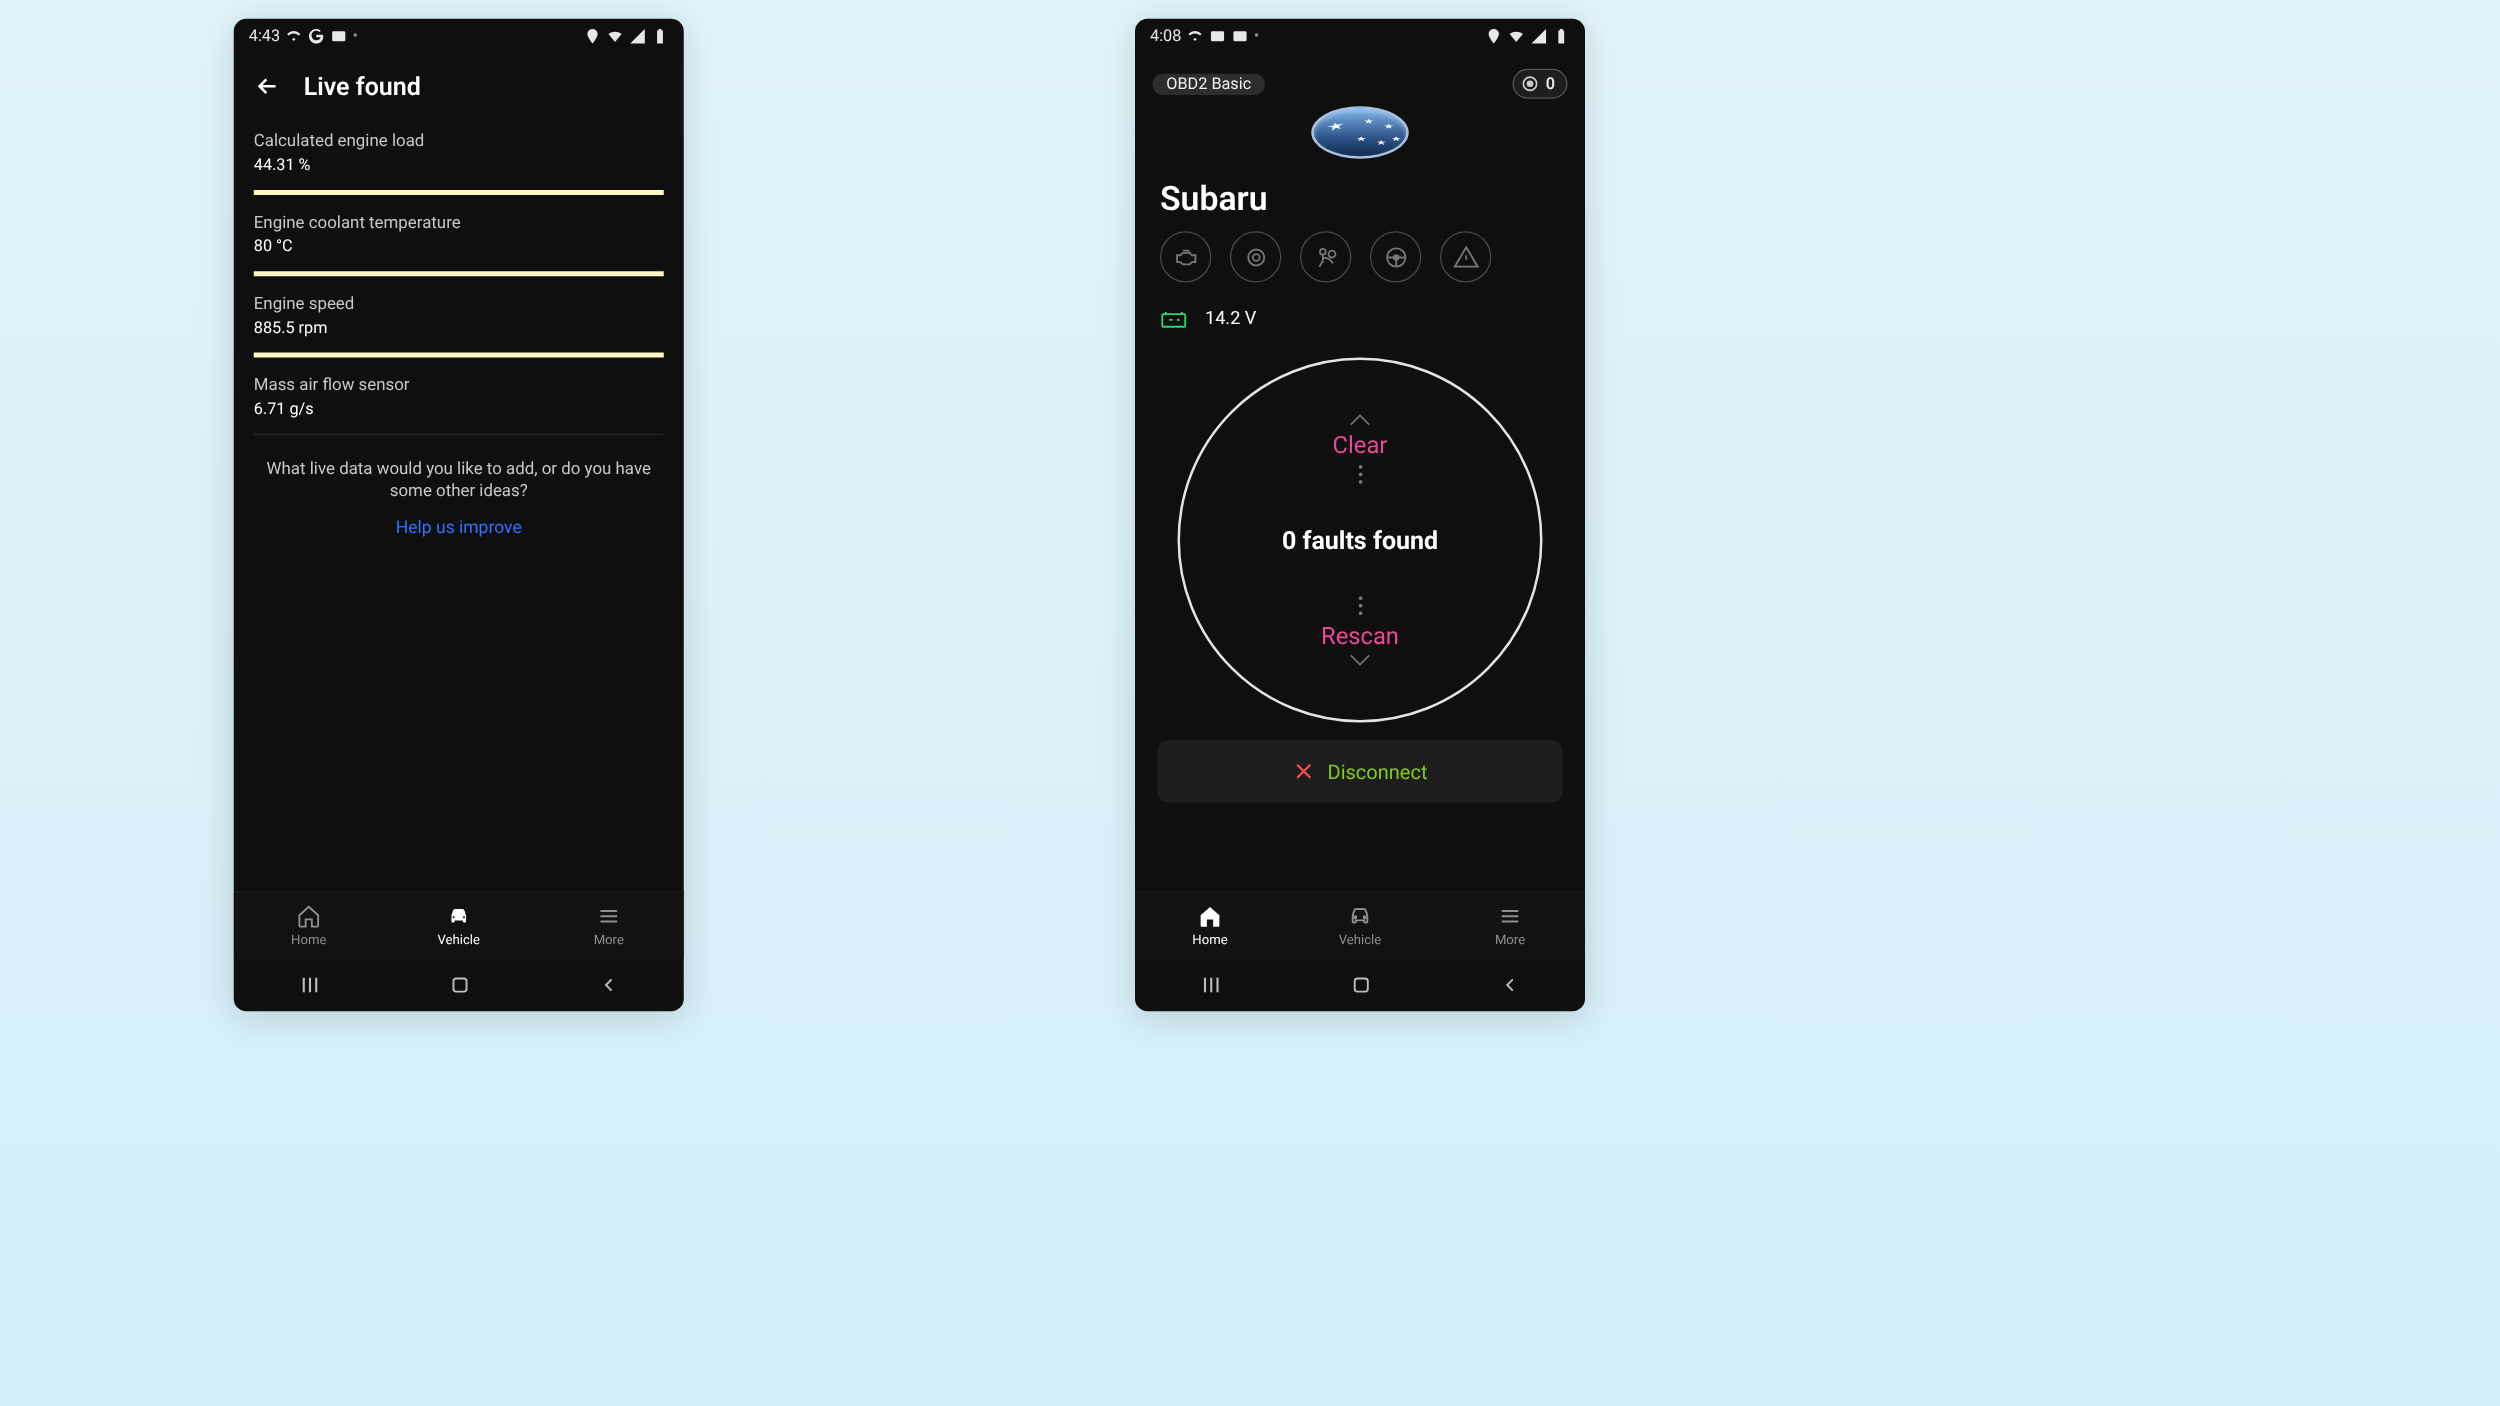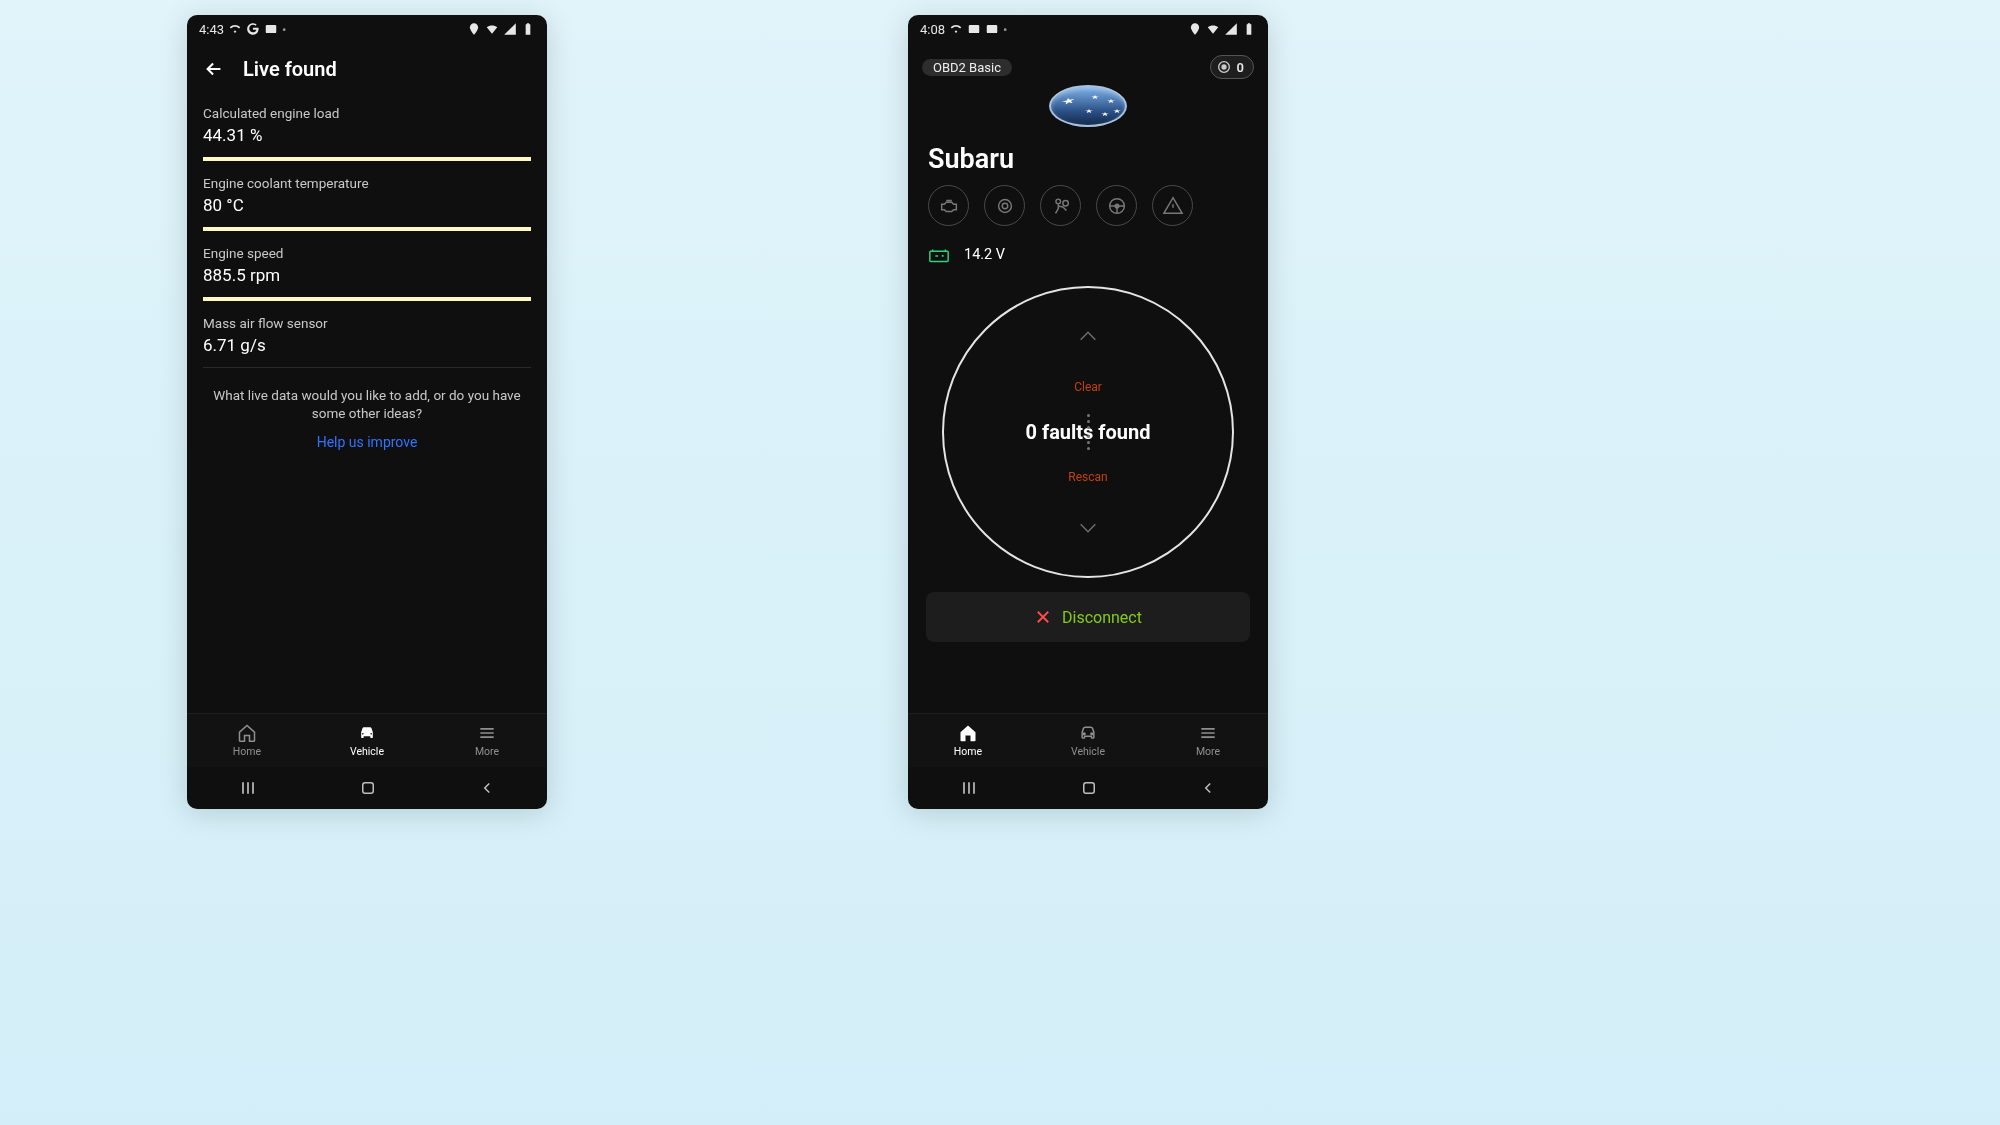--- a/index.html
+++ b/index.html
@@ -31,21 +31,21 @@
   .sb-icon { width:14px; height:14px; opacity:.9; }
   
   .app-header { display:flex; align-items:center; gap:18px; padding:14px 16px 10px; }
   .app-header .title { font-size:20px; font-weight:600; color:#fff; }
   .back-btn { width:22px; height:22px; display:flex; align-items:center; justify-content:center; }
   
   .data-list { padding: 0 16px; }
   .data-row { padding: 14px 0 12px; border-bottom:4px solid #fef9c3; }
   .data-row:last-of-type { border-bottom:1px solid #2a2a2a; }
   .d-label { font-size:13.5px; color:#c8c8c8; margin-bottom:4px; }
-  .d-value { font-size:17px; color:#fff; }
+  .d-value { font-size:13px; color:#fff; }
   .prompt { text-align:center; font-size:13.5px; color:#c8c8c8; padding:18px 20px 4px; line-height:1.35; }
   .help-link { display:block; text-align:center; color:#2d74ff; font-size:14px; padding:8px 0; }
   
   .bottom-nav { position:absolute; bottom:42px; left:0; right:0; height:54px; display:flex; border-top:1px solid #1e1e1e; background:#121212;}
   .nav-item { flex:1; display:flex; flex-direction:column; align-items:center; justify-content:center; gap:2px; color:#8f8f8f; font-size:10.5px;}
   .nav-item.active { color:#fff; }
   .nav-icon { width:22px; height:20px; }
   
   .android-nav { position:absolute; bottom:0; left:0; right:0; height:42px; display:flex; justify-content:space-around; align-items:center; }
   .android-nav svg { opacity:.85; }
@@ -56,21 +56,21 @@
   .logo-wrap { display:flex; justify-content:center; margin-top:6px; }
   .logo-oval { width:78px; height:42px; border-radius:50%/50%; background:linear-gradient(180deg,#7cb2e8 0%, #2a4f85 65%, #142a4a 100%); border:2px solid #a8c3e0; position:relative; box-shadow: inset 0 2px 4px rgba(255,255,255,.3); }
   .brand-title { font-size:27px; font-weight:600; color:#fff; padding:16px 20px 10px; }
   .sys-row { display:flex; gap:15px; padding:0 20px; }
   .sys-circle { width:41px; height:41px; border:1.5px solid #4a4a4a; border-radius:50%; display:flex; align-items:center; justify-content:center; }
   .volt-row { display:flex; align-items:flex-start; gap:14px; padding:20px 20px 4px; font-size:14.5px; color:#fff;}
   .volt-icon { width:22px; height:18px; }
   .scan-circle-wrap { display:flex; justify-content:center; margin-top:18px; }
   .scan-circle { width:292px; height:292px; border:2px solid #e4e4e4; border-radius:50%; display:flex; flex-direction:column; align-items:center; justify-content:center; position:relative;}
   .scan-text { font-size:20px; font-weight:700; color:#fff; }
-  .scan-action { position:absolute; left:0; right:0; display:flex; flex-direction:column; align-items:center; color:#c2410c; font-size:12px;gap:36px; }
+  .scan-action { position:absolute; left:0; right:0; display:flex; flex-direction:column; align-items:center; color:#ec4899; font-size:19px; }
   .scan-action.top { top:40px; }
   .scan-action.bot { bottom:40px; }
   .dots { display:flex; flex-direction:column; gap:3px; margin:5px 0;}
   .dots span{ width:3px;height:3px;background:#777;border-radius:50%;}
   .disconnect { margin:14px 18px 0; background:#1d1d1d; border-radius:8px; height:50px; display:flex; align-items:center; justify-content:center; gap:10px; font-size:16px; color:#84cc16;}
   .x-icon { color:#ff4d4d; }
   .star { position:absolute; background:#fff; border-radius:1px; }
 </style>
 </head>
 <body>

